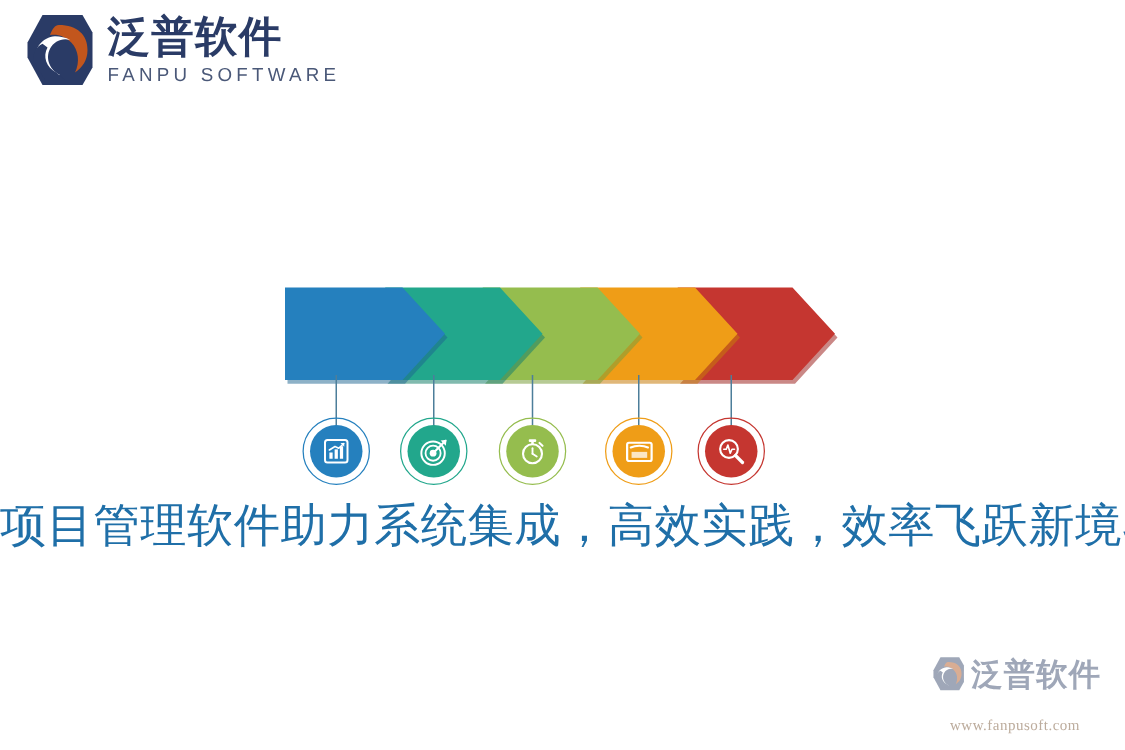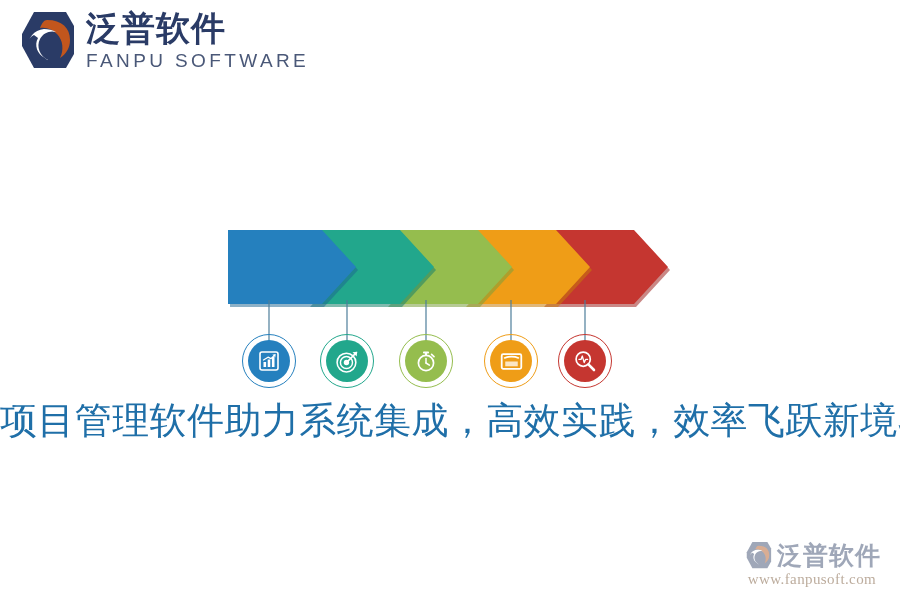--- a/index.html
+++ b/index.html
@@ -36,21 +36,21 @@
     line-height: 1;
   }
   .brand-cn {
     font-size: 34px;
     font-weight: bold;
     color: #2a3b66;
     letter-spacing: 1px;
     font-family: "DejaVu Sans", "Liberation Sans", sans-serif;
   }
   .brand-en {
-    font-size: 19px;
+    font-size: 15px;
     color: #4a5878;
     letter-spacing: 3.4px;
     margin-top: 6px;
     font-family: "Liberation Sans", sans-serif;
     text-align: center;
   }
 
   
   .process-band {
     position: absolute;
@@ -152,22 +152,22 @@
   }
   .wm-cn {
     font-size: 25px;
     font-weight: bold;
     color: #9aa3b5;
     letter-spacing: 1px;
     font-family: "DejaVu Sans", "Liberation Sans", sans-serif;
     line-height: 1;
   }
   .wm-url {
-    margin-top: 1px;
-    font-size: 15px;
+    margin-top: 19px;
+    font-size: 12px;
     color: #b9a898;
     letter-spacing: 0.4px;
     font-family: "Liberation Serif", serif;
   }
 </style>
 </head>
 <body>
 
 <div class="brand-logo">
   <div class="brand-mark">

